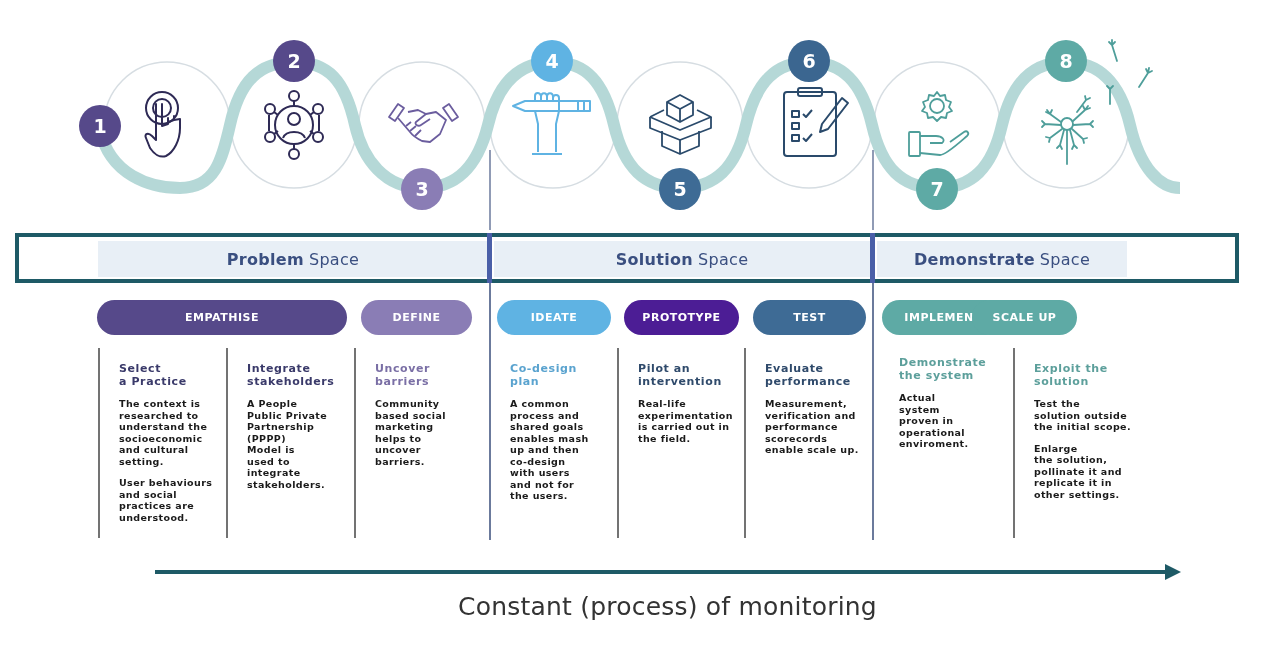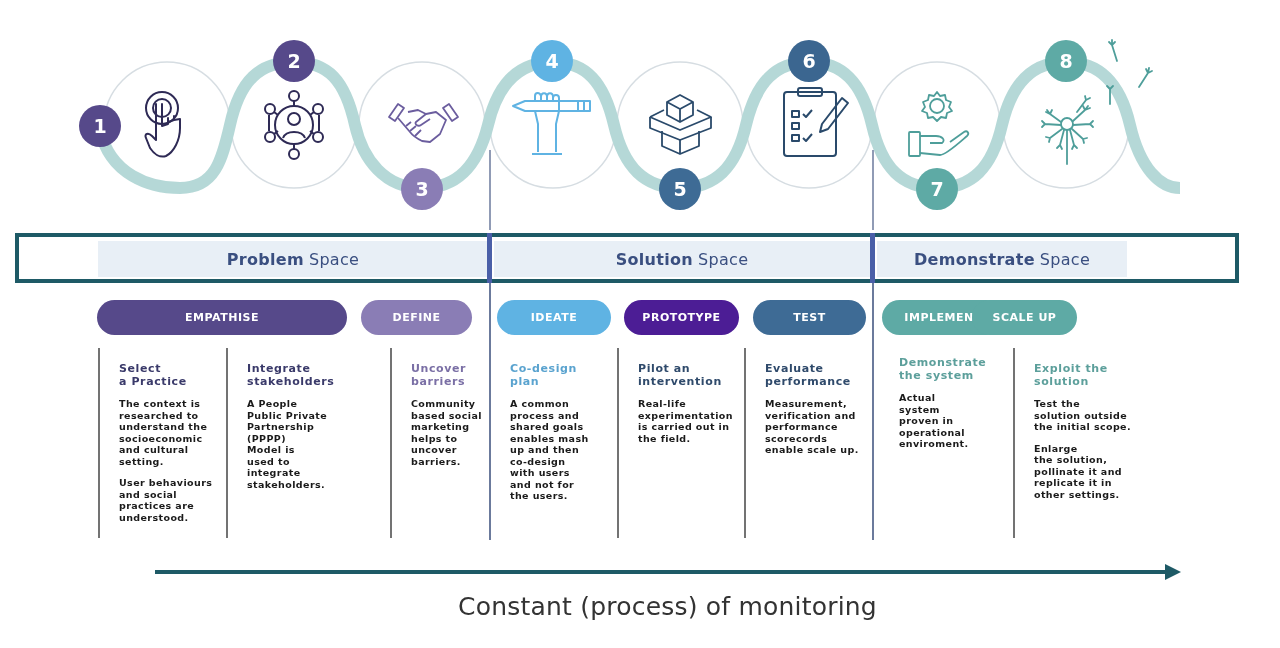--- a/index.html
+++ b/index.html
@@ -215,21 +215,21 @@
 stakeholders</h4>
   <p>A People
 Public Private
 Partnership
 (PPPP)
 Model is
 used to
 integrate
 stakeholders.</p>
 </div>
-<div class="col" style="left:354px; width:144px;margin-left:36px;">
+<div class="col" style="left:354px; width:144px;">
   <h4 style="color:#7a6fa5;">Uncover
 barriers</h4>
   <p>Community
 based social
 marketing
 helps to
 uncover
 barriers.</p>
 </div>
 <div class="col" style="left:491px; width:128px; border-left:none;">

